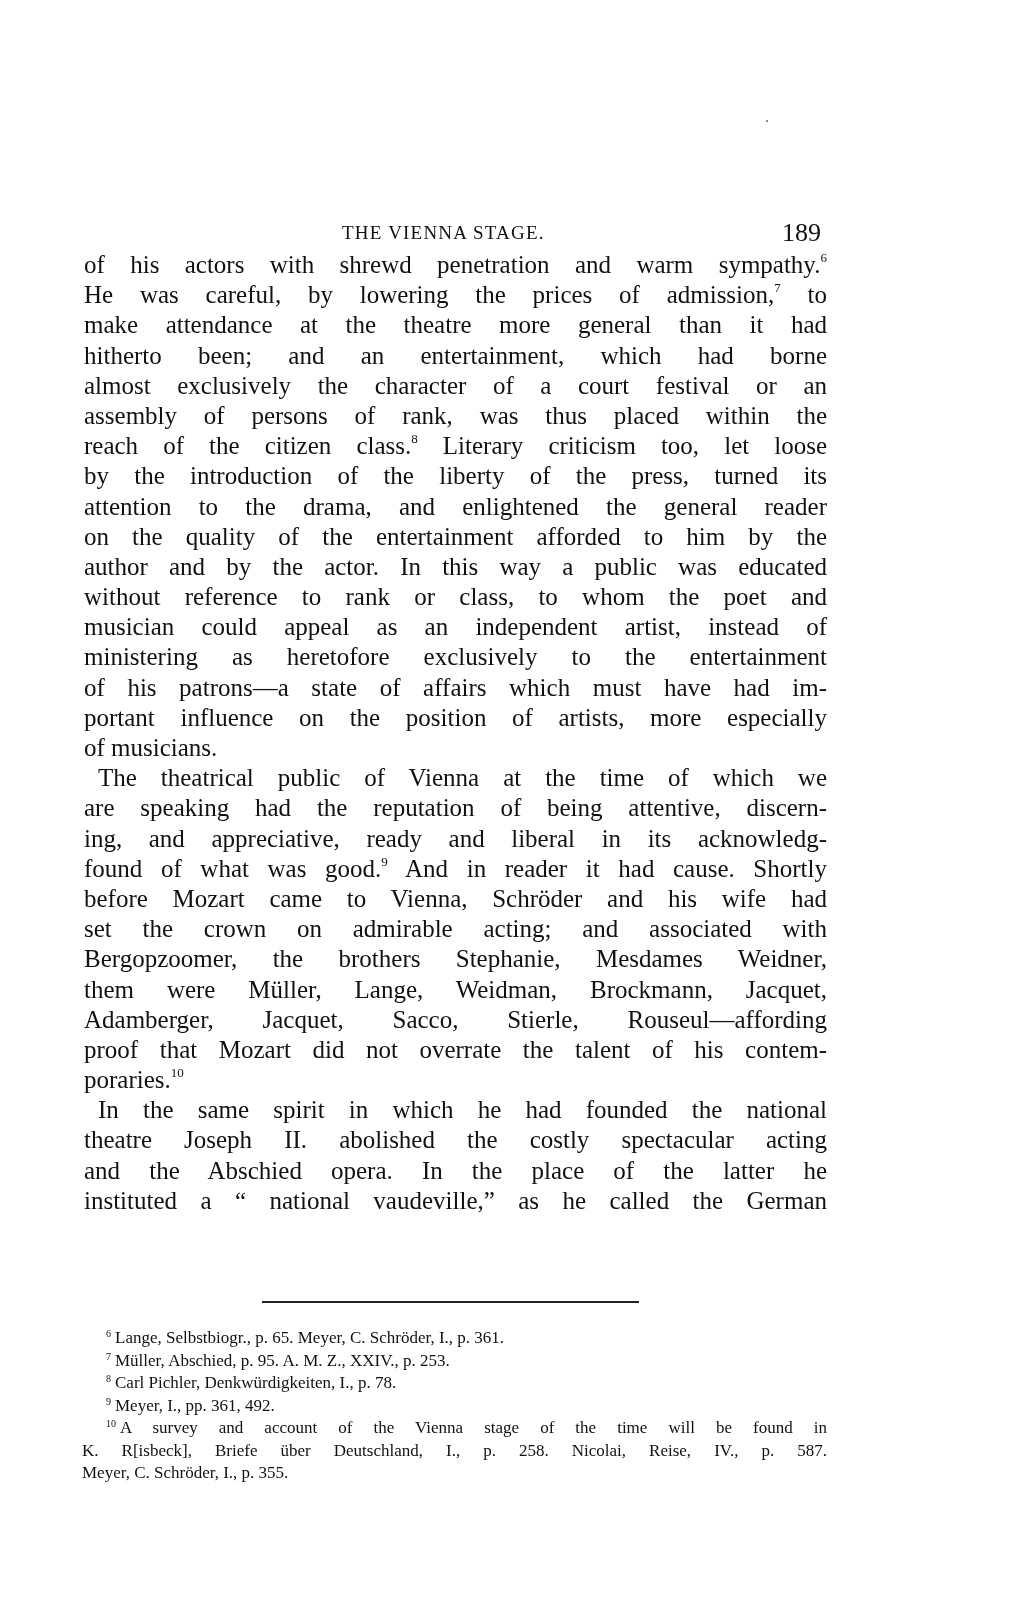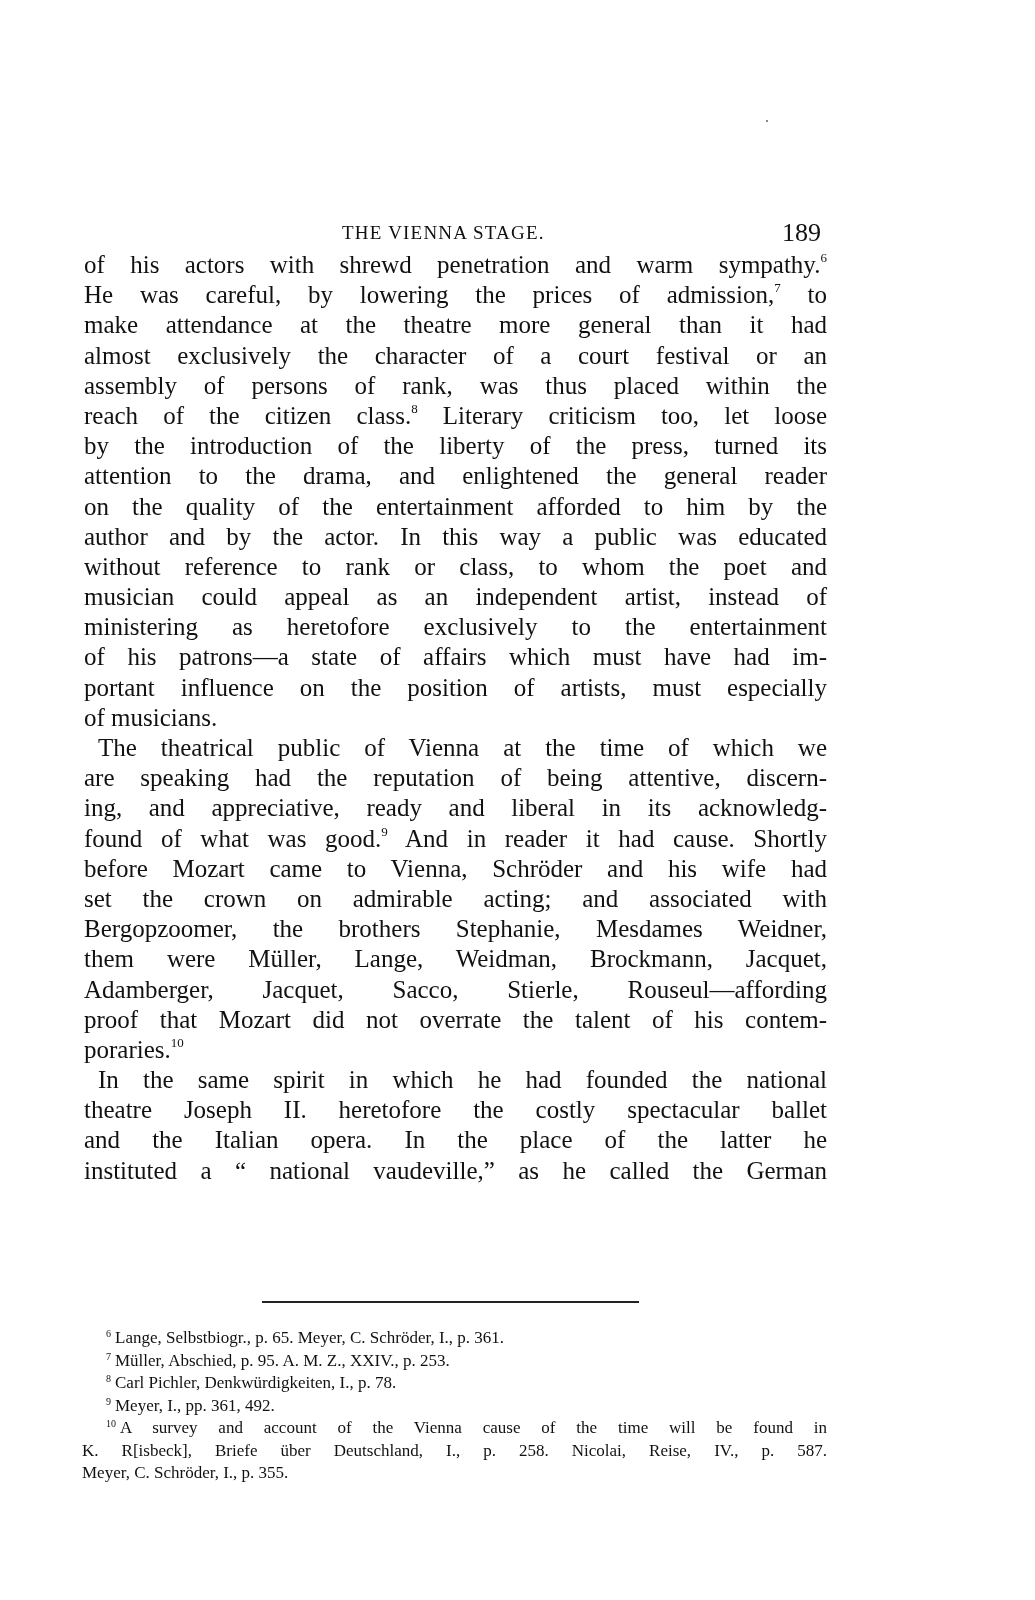--- a/index.html
+++ b/index.html
@@ -29,54 +29,55 @@
 
   <div class="running-head">
     <span class="running-title">THE VIENNA STAGE.</span>
     <span class="page-number">189</span>
   </div>
 
   <div class="body-text">
     <span class="line"><span>of his actors with shrewd penetration and warm sympathy.</span><sup>6</sup></span>
     <span class="line"><span>He was careful, by lowering the prices of admission,</span><sup>7</sup><span> to</span></span>
     <span class="line">make attendance at the theatre more general than it had</span>
+    <span class="line">hitherto been; and an entertainment, which had borne</span>
     <span class="line">almost exclusively the character of a court festival or an</span>
     <span class="line">assembly of persons of rank, was thus placed within the</span>
     <span class="line"><span>reach of the citizen class.</span><sup>8</sup><span>  Literary criticism too, let loose</span></span>
     <span class="line">by the introduction of the liberty of the press, turned its</span>
     <span class="line">attention to the drama, and enlightened the general reader</span>
     <span class="line">on the quality of the entertainment afforded to him by the</span>
     <span class="line">author and by the actor.  In this way a public was educated</span>
     <span class="line">without reference to rank or class, to whom the poet and</span>
     <span class="line">musician could appeal as an independent artist, instead of</span>
     <span class="line">ministering as heretofore exclusively to the entertainment</span>
     <span class="line">of his patrons—a state of affairs which must have had im-</span>
-    <span class="line">portant influence on the position of artists, must especially</span>
+    <span class="line">portant influence on the position of artists, more especially</span>
     <span class="line last">of musicians.</span>
     <span class="line indent">The theatrical public of Vienna at the time of which we</span>
     <span class="line">are speaking had the reputation of being attentive, discern-</span>
     <span class="line">ing, and appreciative, ready and liberal in its acknowledg-</span>
     <span class="line"><span>found of what was good.</span><sup>9</sup><span>  And in reader it had cause.  Shortly</span></span>
     <span class="line">before Mozart came to Vienna, Schröder and his wife had</span>
     <span class="line">set the crown on admirable acting; and associated with</span>
     <span class="line">Bergopzoomer, the brothers Stephanie, Mesdames Weidner,</span>
     <span class="line">them were Müller, Lange, Weidman, Brockmann, Jacquet,</span>
     <span class="line">Adamberger, Jacquet, Sacco, Stierle, Rouseul—affording</span>
     <span class="line">proof that Mozart did not overrate the talent of his contem-</span>
     <span class="line last"><span>poraries.</span><sup>10</sup></span>
     <span class="line indent">In the same spirit in which he had founded the national</span>
-    <span class="line">theatre Joseph II. heretofore the costly spectacular ballet</span>
-    <span class="line">and the Italian opera.  In the place of the latter he</span>
+    <span class="line">theatre Joseph II. abolished the costly spectacular acting</span>
+    <span class="line">and the Abschied opera.  In the place of the latter he</span>
     <span class="line">instituted a “ national vaudeville,” as he called the German</span>
   </div>
 
   <div class="rule"></div>
 
   <div class="footnotes">
     <span class="fn first"><span class="mark">6</span><span>Lange, Selbstbiogr., p. 65.  Meyer, C. Schröder, I., p. 361.</span></span>
     <span class="fn first"><span class="mark">7</span><span>Müller, Abschied, p. 95.  A. M. Z., XXIV., p. 253.</span></span>
     <span class="fn first"><span class="mark">8</span><span>Carl Pichler, Denkwürdigkeiten, I., p. 78.</span></span>
     <span class="fn first"><span class="mark">9</span><span>Meyer, I., pp. 361, 492.</span></span>
-    <span class="fn first just"><span class="mark">10</span><span>A survey and account of the Vienna cause of the time will be found in</span></span>
+    <span class="fn first just"><span class="mark">10</span><span>A survey and account of the Vienna stage of the time will be found in</span></span>
     <span class="fn just">K. R[isbeck], Briefe über Deutschland, I., p. 258.  Nicolai, Reise, IV., p. 587.</span>
     <span class="fn">Meyer, C. Schröder, I., p. 355.</span>
   </div>
 </div>
 
 </body></html>

